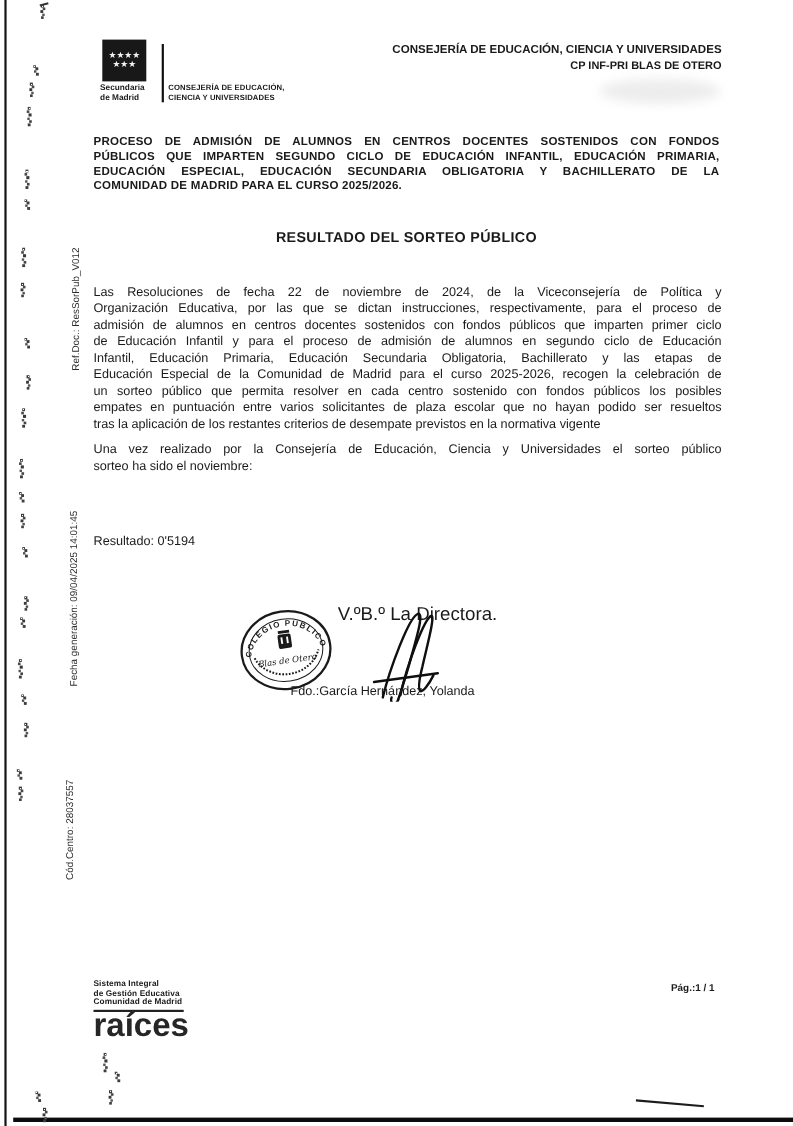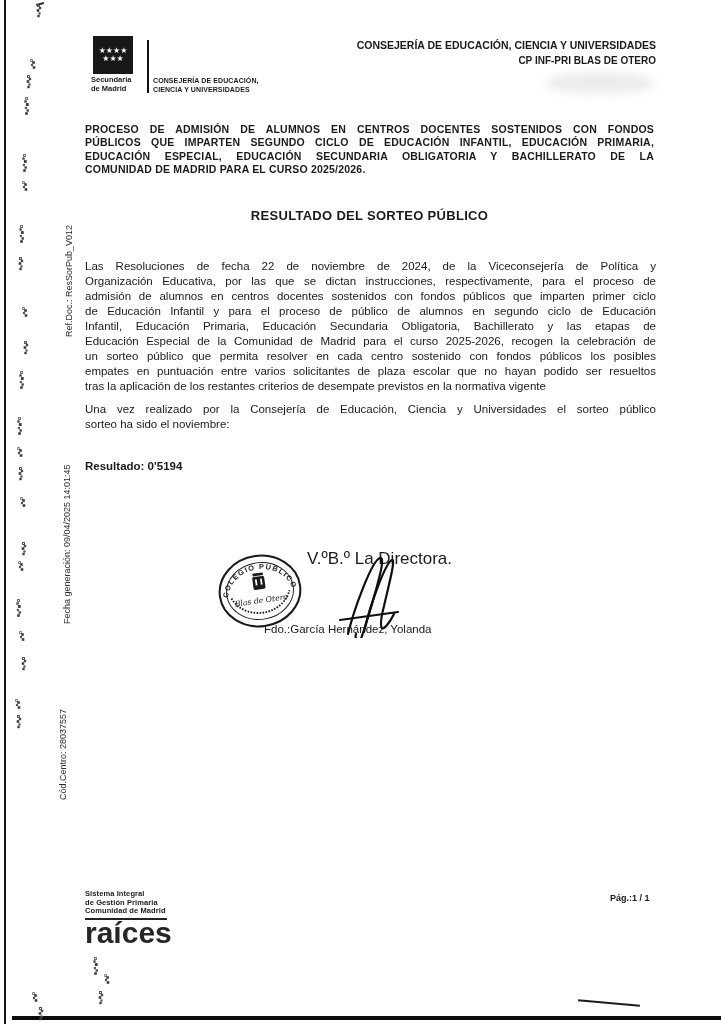--- a/index.html
+++ b/index.html
@@ -19,21 +19,21 @@
   .dept-right{right:65px;top:38px;text-align:right;font-weight:bold;font-size:10.5px;line-height:15px;white-space:nowrap;}
   .dept-right .school{font-size:10px;}
   .smudge{left:545px;top:72px;width:110px;height:22px;background:#b5b5b5;opacity:.25;filter:blur(5px);border-radius:50%;}
   
   .intro{left:85px;top:123px;width:569px;font-weight:bold;font-size:10.5px;line-height:13.4px;letter-spacing:.2px;}
   .doc-title{left:85px;top:208px;width:569px;text-align:center;font-weight:bold;font-size:13px;letter-spacing:.3px;}
   .para1{left:85px;top:259px;width:571px;font-size:11.5px;line-height:15px;}
   .para2{left:85px;top:402px;width:571px;font-size:11.5px;line-height:15px;}
   .jline{text-align:justify;text-align-last:justify;white-space:normal;}
   .jline.last{text-align-last:left;}
-  .result{left:85px;top:460px;font-size:11.5px;font-weight:bold;}
+  .result{left:85px;top:486px;font-size:11.5px;}
   
   .vb{left:307px;top:549px;font-size:17px;}
   .fdo{left:264px;top:623px;font-size:11.5px;}
   .stamp{left:217px;top:551px;width:86px;height:80px;transform:rotate(-8deg);}
   .sig{left:334px;top:554px;width:72px;height:84px;}
   
   .vtext{position:absolute;transform:rotate(-90deg);transform-origin:0 0;
     font-size:9px;white-space:nowrap;color:#2b2b2b;}
   .ref-doc{left:64px;top:337px;}
   .gen-date{left:62px;top:624px;}
@@ -117,21 +117,21 @@
       <div class="jline">EDUCACIÓN ESPECIAL, EDUCACIÓN SECUNDARIA OBLIGATORIA Y BACHILLERATO DE LA</div>
       <div class="jline last">COMUNIDAD DE MADRID PARA EL CURSO 2025/2026.</div>
     </div>
 
   <div class="abs doc-title">RESULTADO DEL SORTEO PÚBLICO</div>
 
   <div class="abs para1">
       <div class="jline">Las Resoluciones de fecha 22 de noviembre de 2024, de la Viceconsejería de Política y</div>
       <div class="jline">Organización Educativa, por las que se dictan instrucciones, respectivamente, para el proceso de</div>
       <div class="jline">admisión de alumnos en centros docentes sostenidos con fondos públicos que imparten primer ciclo</div>
-      <div class="jline">de Educación Infantil y para el proceso de público de alumnos en segundo ciclo de Educación</div>
+      <div class="jline">de Educación Infantil y para el proceso de admisión de alumnos en segundo ciclo de Educación</div>
       <div class="jline">Infantil, Educación Primaria, Educación Secundaria Obligatoria, Bachillerato y las etapas de</div>
       <div class="jline">Educación Especial de la Comunidad de Madrid para el curso 2025-2026, recogen la celebración de</div>
       <div class="jline">un sorteo público que permita resolver en cada centro sostenido con fondos públicos los posibles</div>
       <div class="jline">empates en puntuación entre varios solicitantes de plaza escolar que no hayan podido ser resueltos</div>
       <div class="jline last">tras la aplicación de los restantes criterios de desempate previstos en la normativa vigente</div>
     </div>
   <div class="abs para2">
       <div class="jline">Una vez realizado por la Consejería de Educación, Ciencia y Universidades el sorteo público</div>
       <div class="jline last">sorteo ha sido el noviembre:</div>
     </div>
@@ -169,20 +169,20 @@
   </svg>
 
   <div class="abs fdo">Fdo.:García Hernández, Yolanda</div>
 
   <div class="vtext ref-doc">Ref.Doc.: ResSorPub_V012</div>
   <div class="vtext gen-date">Fecha generación: 09/04/2025 14:01:45</div>
   <div class="vtext center-code">Cód.Centro: 28037557</div>
 
   <div class="abs footer-logo">
     <div class="sys">Sistema Integral</div>
-    <div class="sys">de Gestión Primaria</div>
+    <div class="sys">de Gestión Educativa</div>
     <div class="sys">Comunidad de Madrid</div>
     <div class="footer-rule"></div>
     <div class="brand">raíces</div>
   </div>
   <div class="abs page-num">Pág.:1 / 1</div>
 
 </div>
 
 </body></html>

